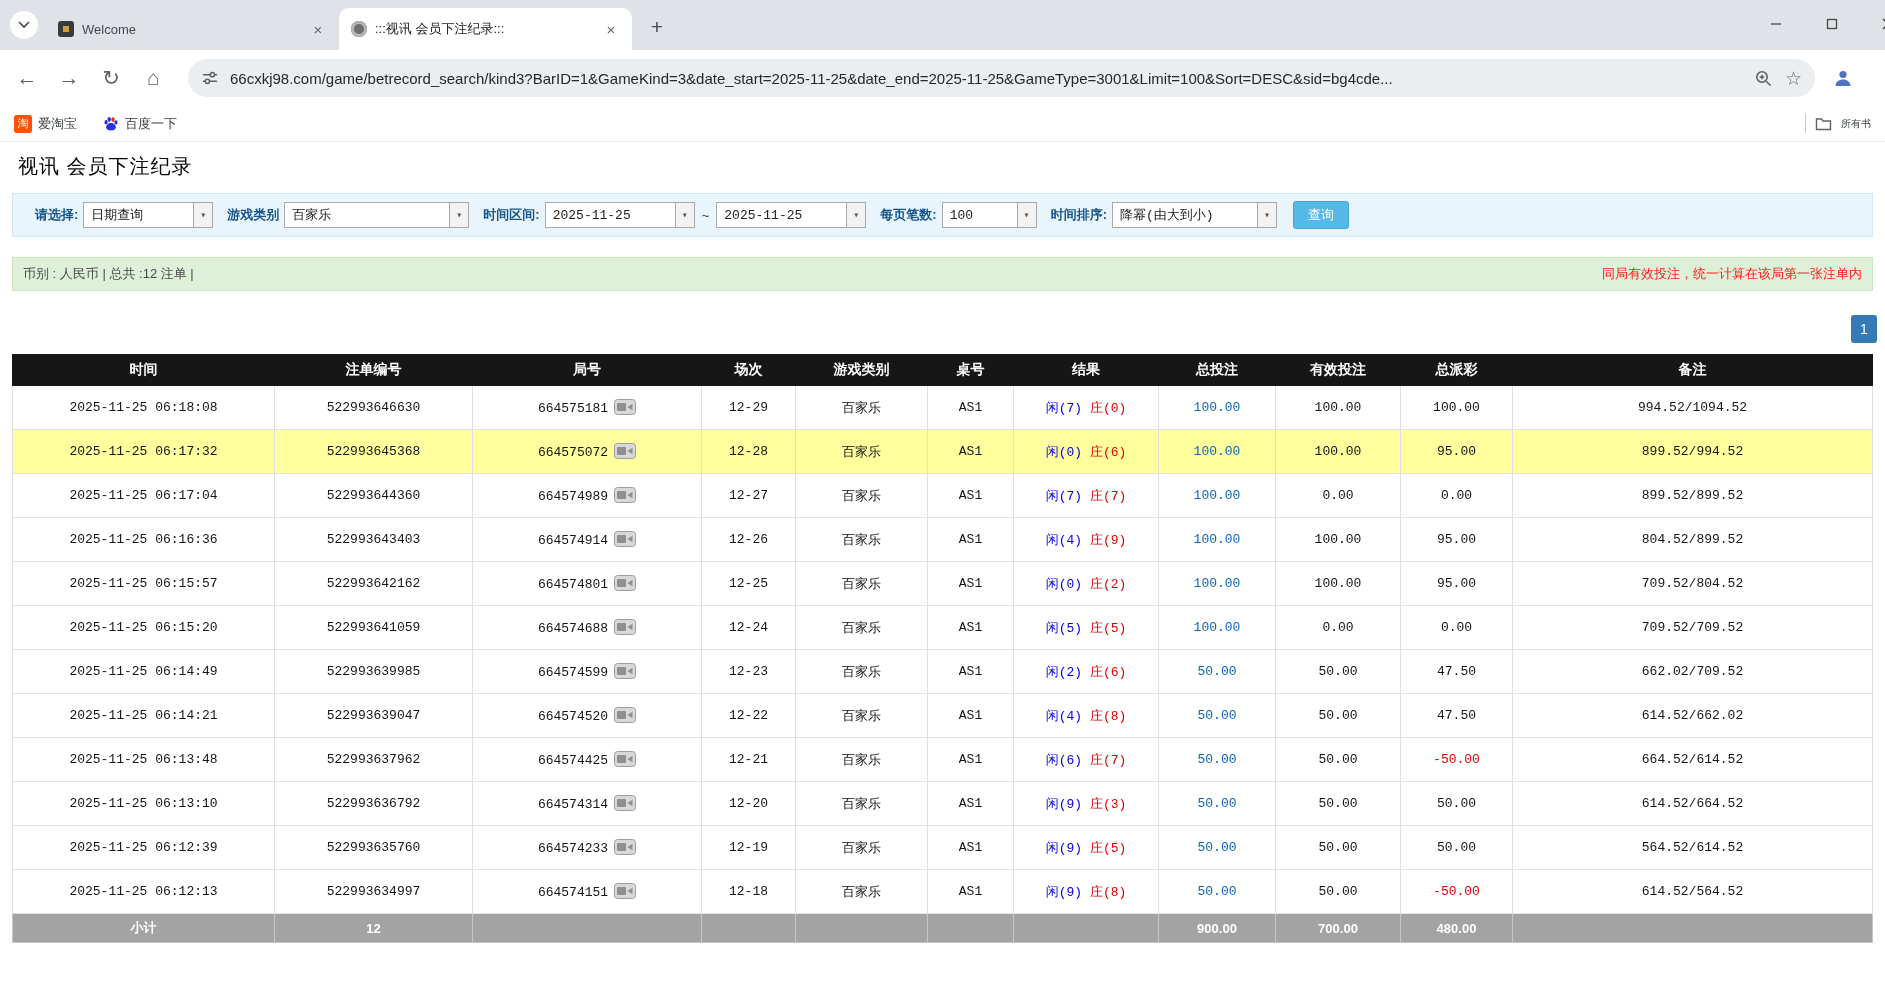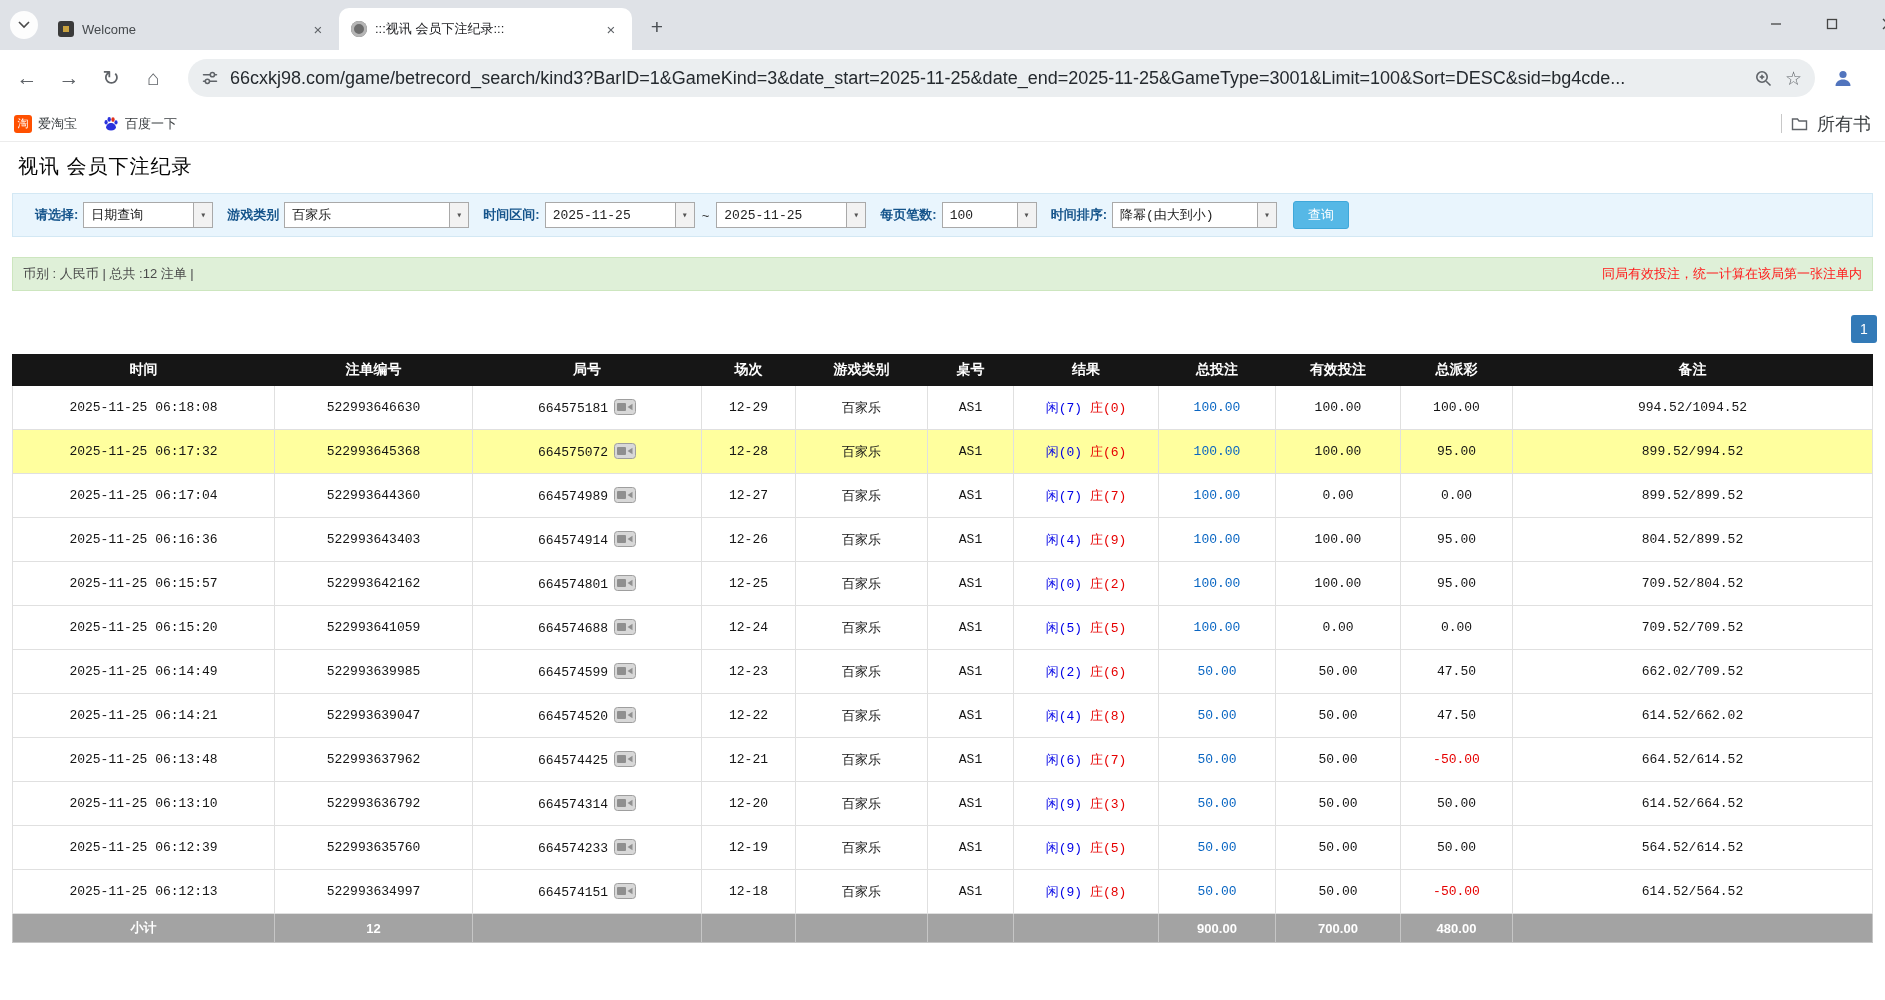--- a/index.html
+++ b/index.html
@@ -24,30 +24,30 @@
   .newtab { width:30px; height:30px; margin:0 0 8px 10px; display:flex; align-items:center; justify-content:center;
     font-size:21px; color:#4a4f54; }
   .win-controls { position:absolute; top:0; right:-31px; display:flex; height:48px; }
   .win-btn { width:56px; height:48px; display:flex; align-items:center; justify-content:center; }
 
   .toolbar { height:56px; background:#fff; display:flex; align-items:center; padding:0 6px; }
   .nav-btn { width:42px; height:42px; display:flex; align-items:center; justify-content:center; font-size:21px;
     color:#5f6368; border-radius:50%; flex:0 0 auto; }
   .omnibox { flex:1; min-width:0; height:38px; background:#ebeef0; border-radius:19px; display:flex;
     align-items:center; padding:0 13px; margin:0 8px 0 14px; }
-  .omni-url { flex:1; min-width:0; font-size:18px; color:#24292e; white-space:nowrap; overflow:hidden; }
+  .omni-url { flex:1; min-width:0; font-size:15px; color:#24292e; white-space:nowrap; overflow:hidden; }
   .omni-ic { margin-left:12px; display:flex; align-items:center; flex:0 0 auto; }
   .star { font-size:19px; color:#5f6368; }
   .profile-btn { width:40px; height:40px; display:flex; align-items:center; justify-content:center; margin-right:16px; flex:0 0 auto; }
 
   .bookmarks { height:36px; background:#fff; display:flex; align-items:center; padding:0 14px; border-bottom:1px solid #ececec; }
   .bm-item { display:flex; align-items:center; gap:6px; margin-right:26px; font-size:13px; color:#3c4043; }
   .bm-tao { width:18px; height:18px; border-radius:3px; background:#ff5000; color:#fff; font-size:11px;
     display:flex; align-items:center; justify-content:center; }
-  .bm-right { margin-left:auto; display:flex; align-items:center; gap:9px; font-size:18px; color:#3c4043; white-space:nowrap; }
+  .bm-right { margin-left:auto; display:flex; align-items:center; gap:9px; font-size:10px; color:#3c4043; white-space:nowrap; }
   .bm-sep { width:1px; height:19px; background:#c8c8c8; }
 
   
   .page-title { margin:11px 0 0 18px; font-size:20px; color:#050505; letter-spacing:1px; }
 
   .filterbar { margin:13px 12px 0; height:44px; background:#e9f5fd; border:1px solid #d3e8f4;
     display:flex; align-items:center; padding:0 20px; font-size:13px; }
   .flabel { color:#15548b; font-weight:700; margin:0 5px 0 14px; white-space:nowrap; }
   .flabel.first { margin-left:2px; }
   .combo { display:flex; align-items:stretch; height:26px; background:#fff; border:1px solid #a9a9a9;font-family:Liberation Mono, monospace; }

